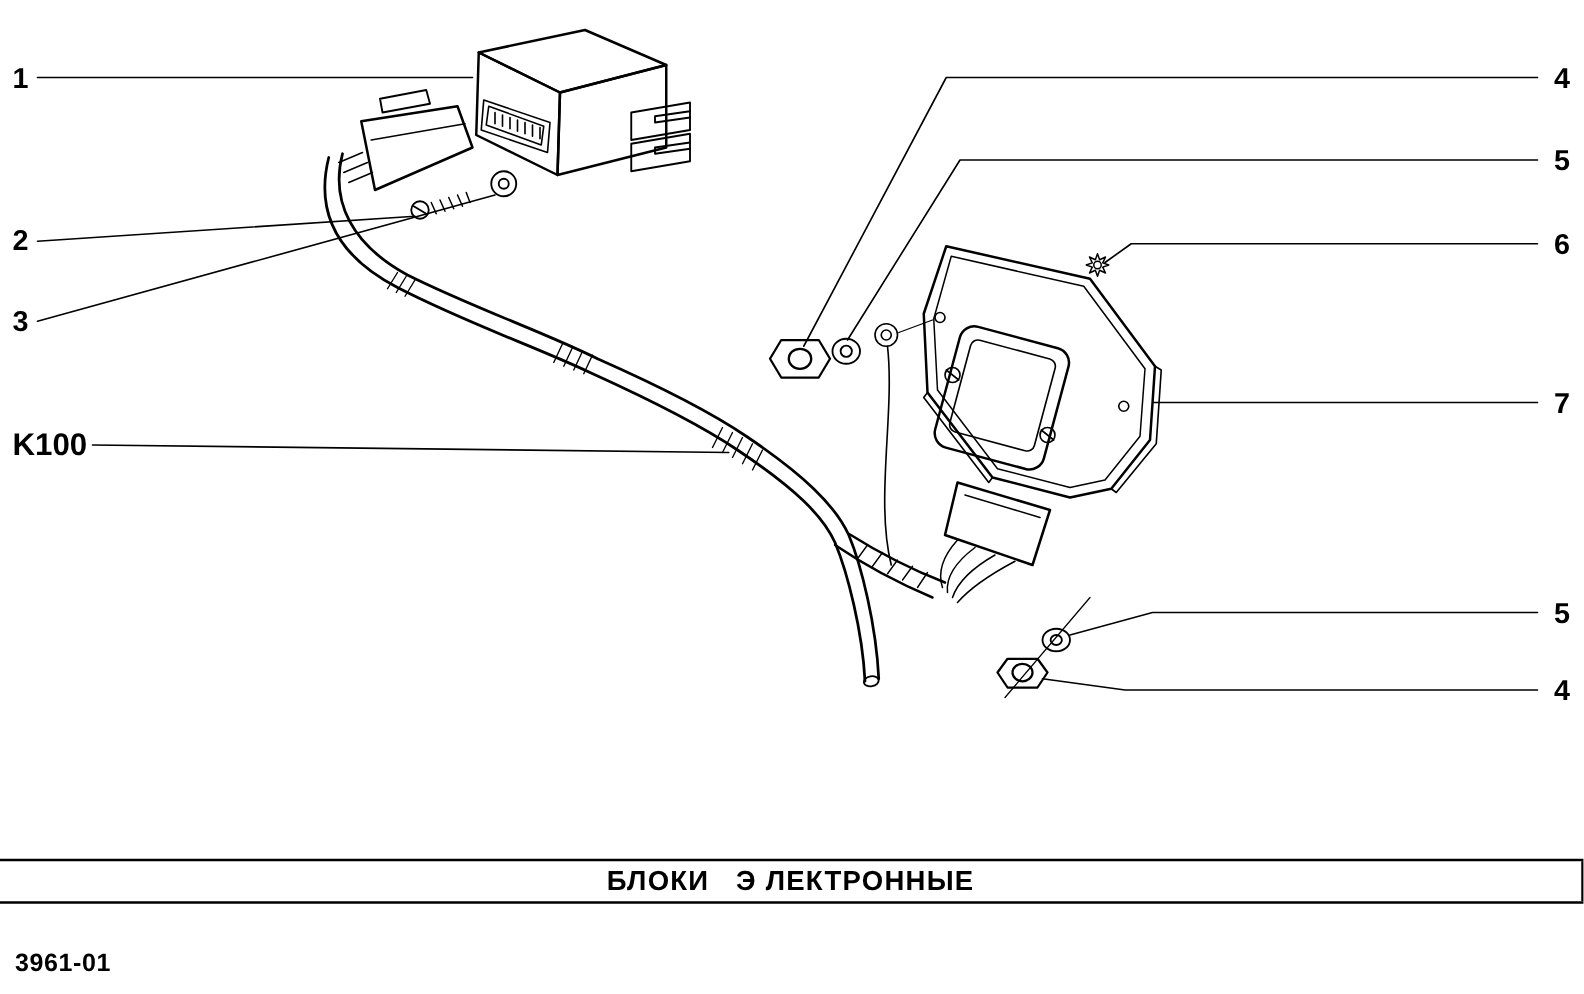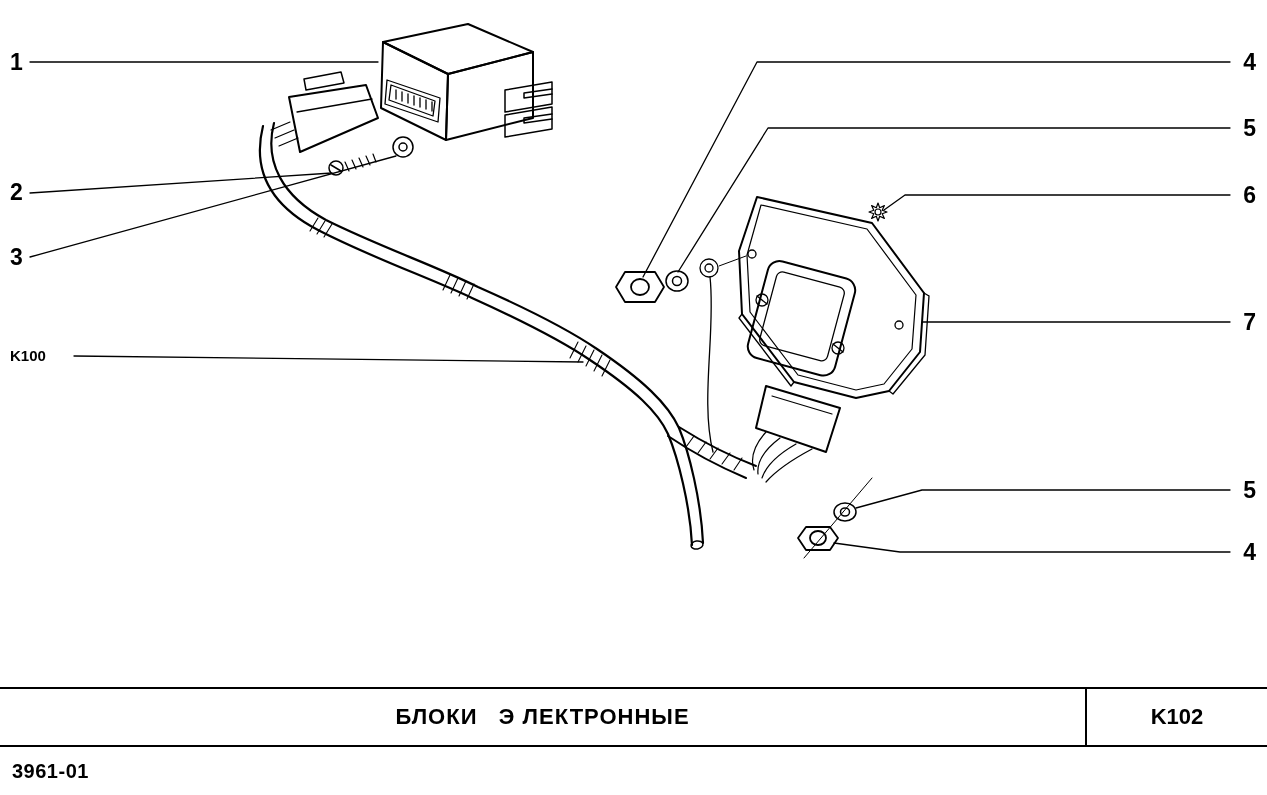--- a/index.html
+++ b/index.html
@@ -1,22 +1,22 @@
 <!DOCTYPE html>
 <html><head>
 <meta charset="utf-8">
 <style>
   html,body{margin:0;padding:0;background:#ffffff;}
   .stage{position:relative;width:1267px;height:795px;background:#ffffff;overflow:hidden;
          font-family:"Liberation Sans", sans-serif;color:#000;}
   svg{position:absolute;left:0;top:0;}
   .callout{position:absolute;font-size:23px;font-weight:bold;color:#000;line-height:28px;}
   .callout.right{width:34px;text-align:right;}
-  .ref-label{position:absolute;font-size:15px;font-weight:bold;color:#000;line-height:26px;}
-  .titlebar{position:absolute;left:0;top:687px;width:1267px;height:60px;box-sizing:border-box;
+  .ref-label{position:absolute;font-size:25px;font-weight:bold;color:#000;line-height:26px;}
+  .titlebar{position:absolute;left:0;top:687px;width:1267px;height:36px;box-sizing:border-box;
             border-top:2px solid #000;border-bottom:2px solid #000;display:flex;}
   .title-cell{flex:1;display:flex;align-items:center;justify-content:center;
               font-weight:bold;font-size:22px;letter-spacing:1px;white-space:pre;}
   .v-divider{width:2px;background:#000;}
   .code-cell{width:180px;display:flex;align-items:center;justify-content:center;
              font-weight:bold;font-size:22px;}
   .docnum{position:absolute;left:12px;top:760px;font-size:20px;font-weight:bold;letter-spacing:0.5px;}
 </style>
 </head>
 <body>
@@ -163,17 +163,16 @@
   <span class="callout right" style="left:1222px;top:48px">4</span>
   <span class="callout right" style="left:1222px;top:114px">5</span>
   <span class="callout right" style="left:1222px;top:181px">6</span>
   <span class="callout right" style="left:1222px;top:308px">7</span>
   <span class="callout right" style="left:1222px;top:476px">5</span>
   <span class="callout right" style="left:1222px;top:538px">4</span>
 
   <div class="titlebar">
     <div class="title-cell">БЛОКИ   Э ЛЕКТРОННЫЕ</div>
     <div class="v-divider"></div>
-    <div class="code-cell">K102</div>
   </div>
 
   <div class="docnum">3961-01</div>
 </div>
 
 </body></html>

